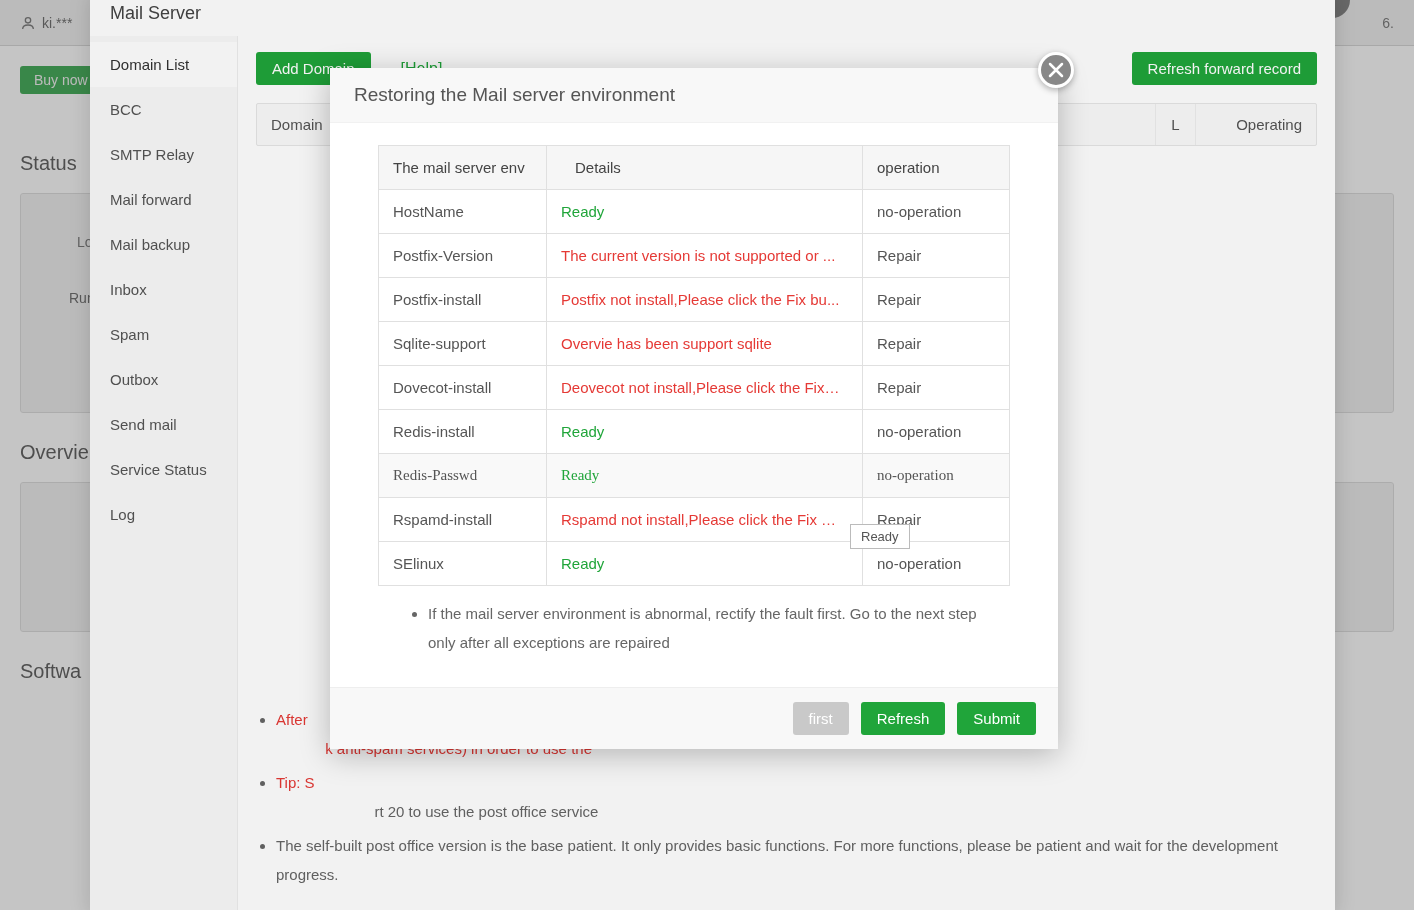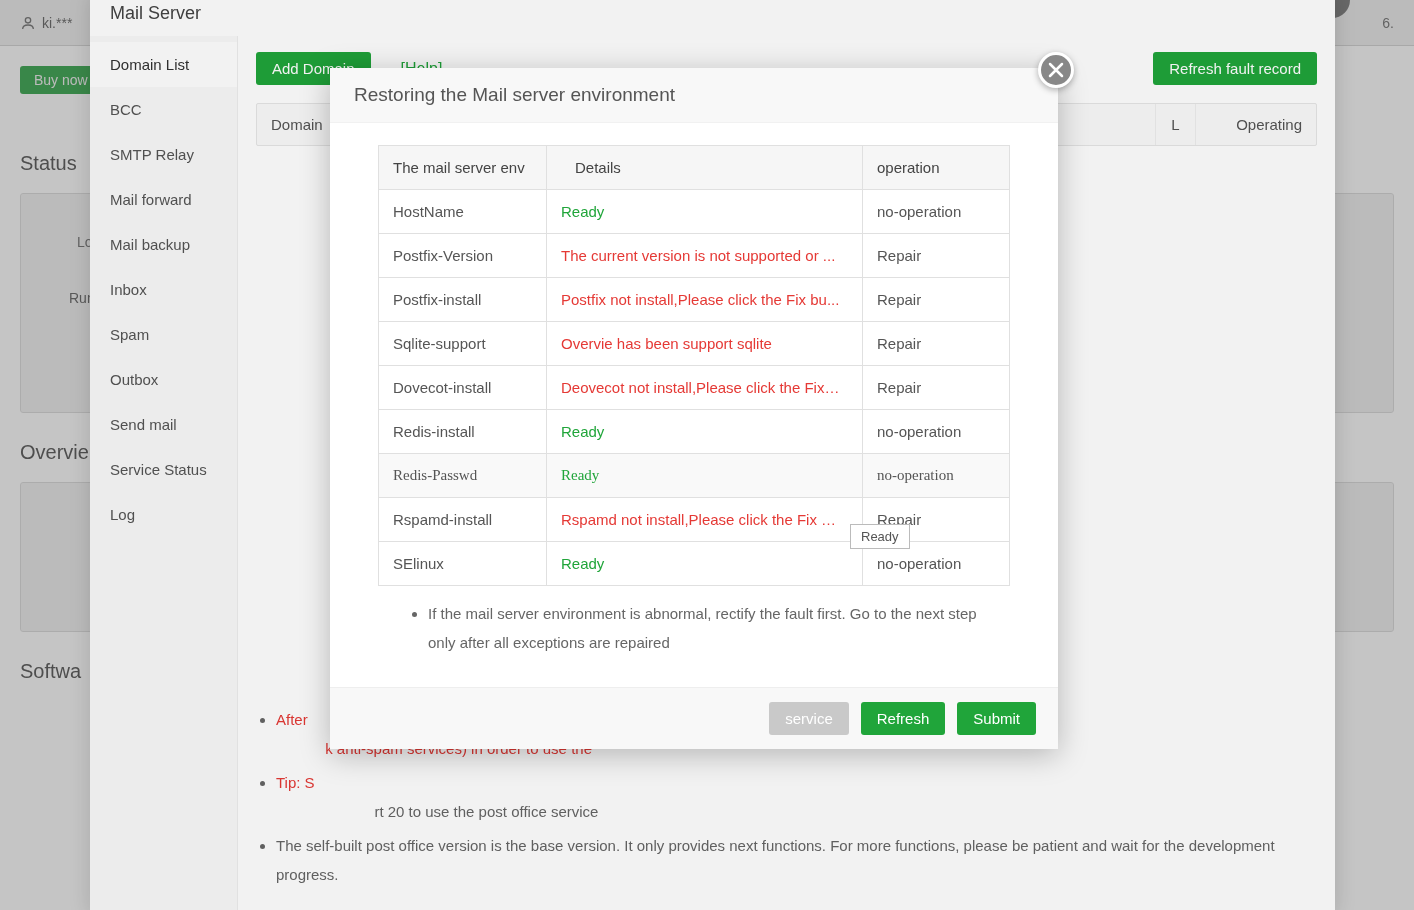--- a/index.html
+++ b/index.html
@@ -253,41 +253,41 @@
         <div class="sidebar-item">Outbox</div>
         <div class="sidebar-item">Send mail</div>
         <div class="sidebar-item">Service Status</div>
         <div class="sidebar-item">Log</div>
       </div>
     <div class="main">
       <div class="toolbar">
         <button class="btn btn-green">Add Domain</button>
         <a class="help-link" href="#">[Help]</a>
         <div class="toolbar-spacer"></div>
-        <button class="btn btn-green">Refresh fault record</button>
+        <button class="btn btn-green">Refresh forward record</button>
       </div>
       <div class="domain-table-head">
         <div class="domain-th" style="flex:0 0 120px;">Domain</div>
         <div class="domain-th" style="flex:1;"></div>
         <div class="domain-th" style="flex:0 0 40px; text-align:center;">L</div>
         <div class="domain-th" style="flex:0 0 120px; text-align:right;">Operating</div>
       </div>
 
       <ul class="tips">
         <li>
           <span class="red">After</span>
           <span style="visibility:hidden;">spacer spacer spacer spacer spacer spacer spacer spacer spacer spacer spacer spacer spacer spacer spacer spacer spacer spacer spacer spacer spacer</span>
           <span class="red">k anti-spam services) in order to use the</span>
         </li>
         <li>
           <span class="red-label">Tip: S</span>
           <span style="visibility:hidden;">spacer spacer spacer spacer spacer spacer spacer spacer spacer spacer spacer spacer spacer spacer spacer spacer spacer spacer spacer spacer spacer spacer</span>
           <span>rt 20 to use the post office service</span>
         </li>
-        <li>The self-built post office version is the base version. It only provides next functions. For more functions, please be patient and wait for the development progress.</li>
+        <li>The self-built post office version is the base patient. It only provides basic functions. For more functions, please be patient and wait for the development progress.</li>
       </ul>
     </div>
   </div>
 </div>
 
 <div class="modal-mask"></div>
 <div class="modal">
   <div class="modal-header">
     <span>Restoring the Mail server environment</span>
     <div class="modal-close">
@@ -363,19 +363,19 @@
           </tr>
         </tbody>
     </table>
     <div class="modal-note">
       <ul>
           <li>If the mail server environment is abnormal, rectify the fault first. Go to the next step only after all exceptions are repaired</li>
         </ul>
     </div>
   </div>
   <div class="modal-footer">
-    <button class="btn btn-gray">service</button>
+    <button class="btn btn-gray">first</button>
     <button class="btn btn-green">Refresh</button>
     <button class="btn btn-green">Submit</button>
   </div>
 </div>
 
 <div class="hover-tooltip">Ready</div>
 
 </body></html>

